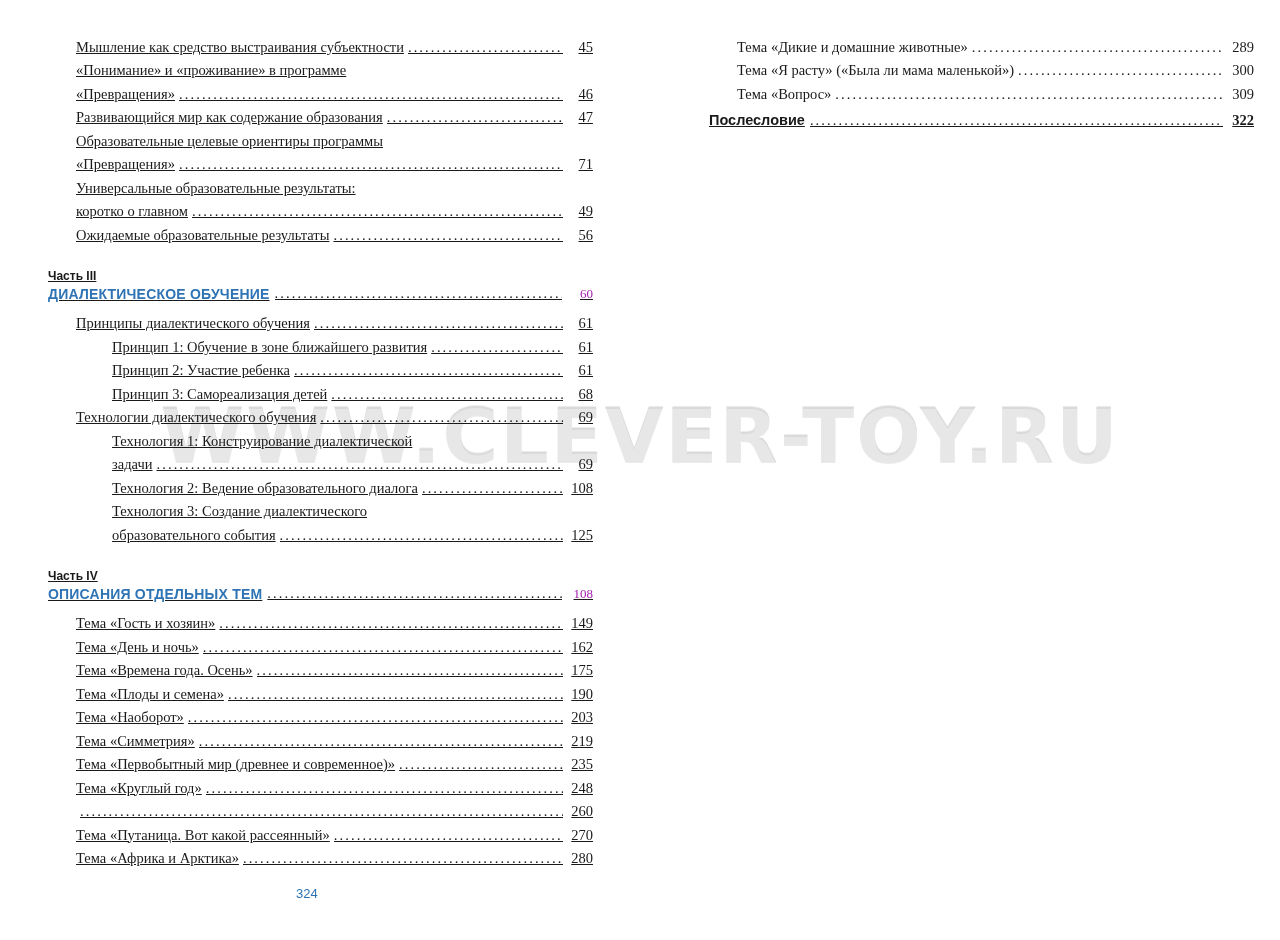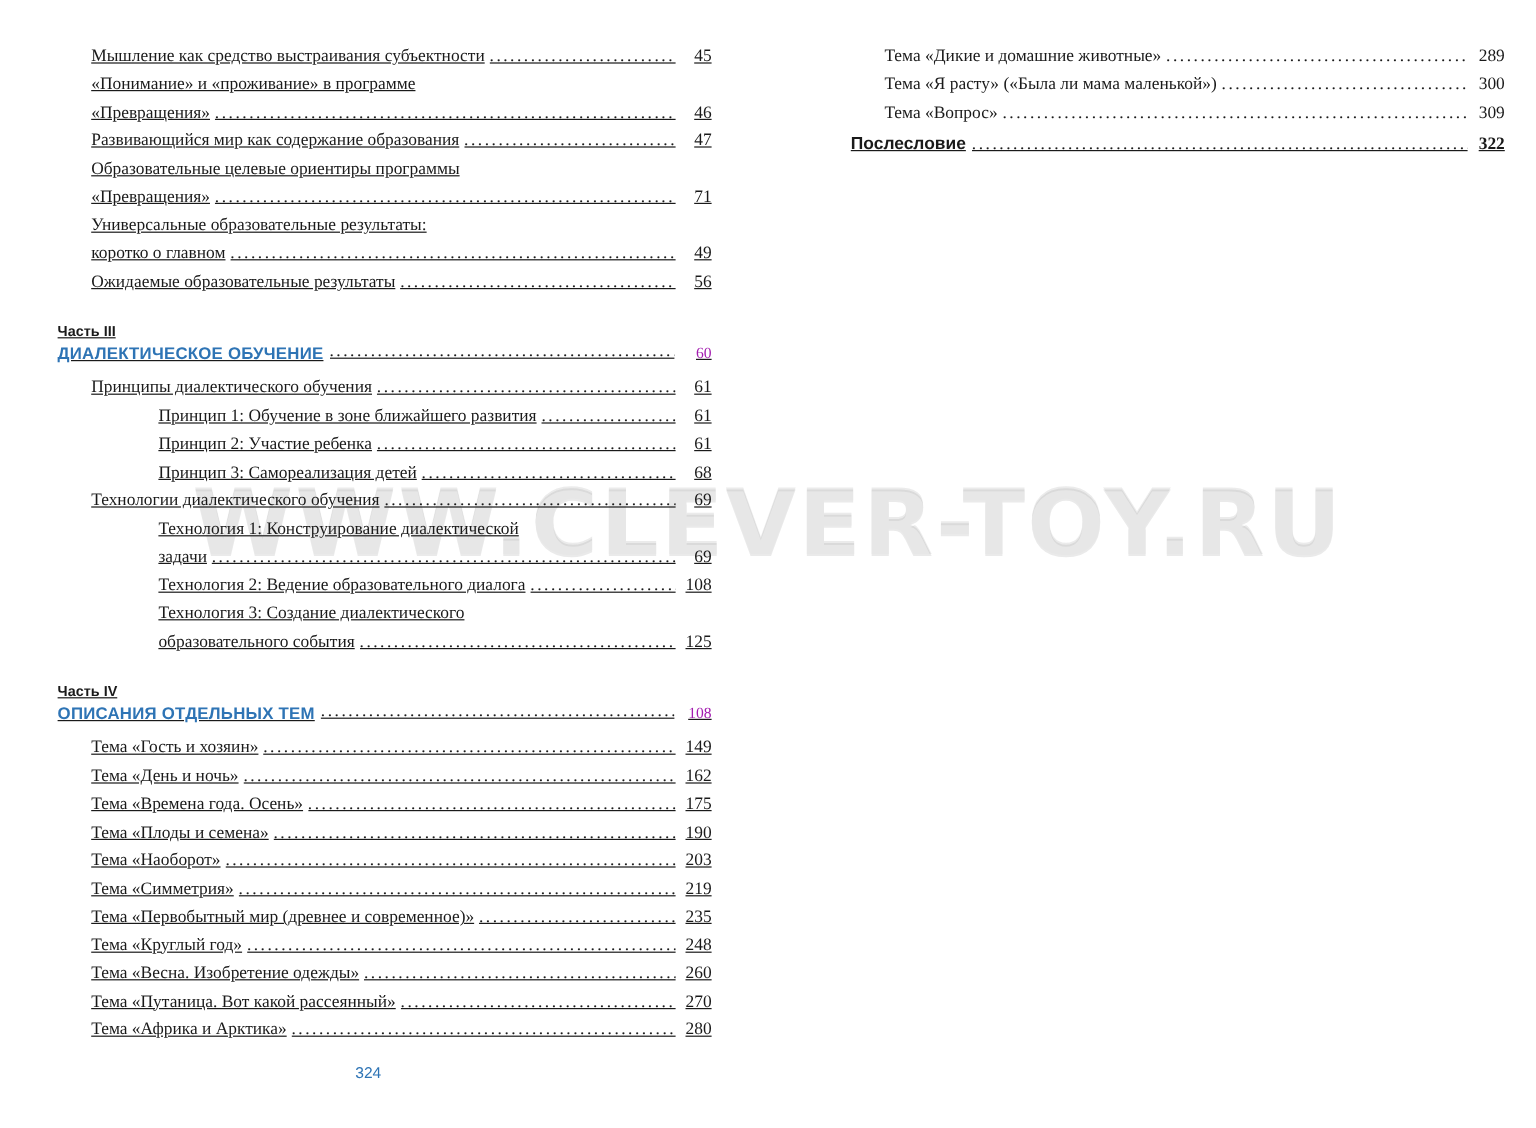--- a/index.html
+++ b/index.html
@@ -71,21 +71,21 @@
     text-align: right;
     min-width: 26px;
   }
 
   
   .toc-cont {
     font-size: 14.5px;
     line-height: 1.62;
   }
   .lvl1 { margin-left: 28px; }
-  .lvl2 { margin-left: 84px; }
+  .lvl2 { margin-left: 64px; }
 
   
   .part-title {
     font-family: "Liberation Sans", sans-serif;
     font-weight: bold;
     font-size: 12px;
     color: #1a1a1a;
     margin-top: 22px;
     margin-bottom: 2px;
   }
@@ -303,21 +303,20 @@
       <span class="label">Тема «Первобытный мир (древнее и современное)»</span>
       <span class="dots">........................................................................................................................</span>
       <span class="page-num">235</span>
     </div>
     <div class="toc-line lvl1">
       <span class="label">Тема «Круглый год»</span>
       <span class="dots">........................................................................................................................</span>
       <span class="page-num">248</span>
     </div>
     <div class="toc-line lvl1">
-      <span class="label">Тема «Весна. Изобретение одежды»</span>
       <span class="dots">........................................................................................................................</span>
       <span class="page-num">260</span>
     </div>
     <div class="toc-line lvl1">
       <span class="label">Тема «Путаница. Вот какой рассеянный»</span>
       <span class="dots">........................................................................................................................</span>
       <span class="page-num">270</span>
     </div>
     <div class="toc-line lvl1">
       <span class="label">Тема «Африка и Арктика»</span>

